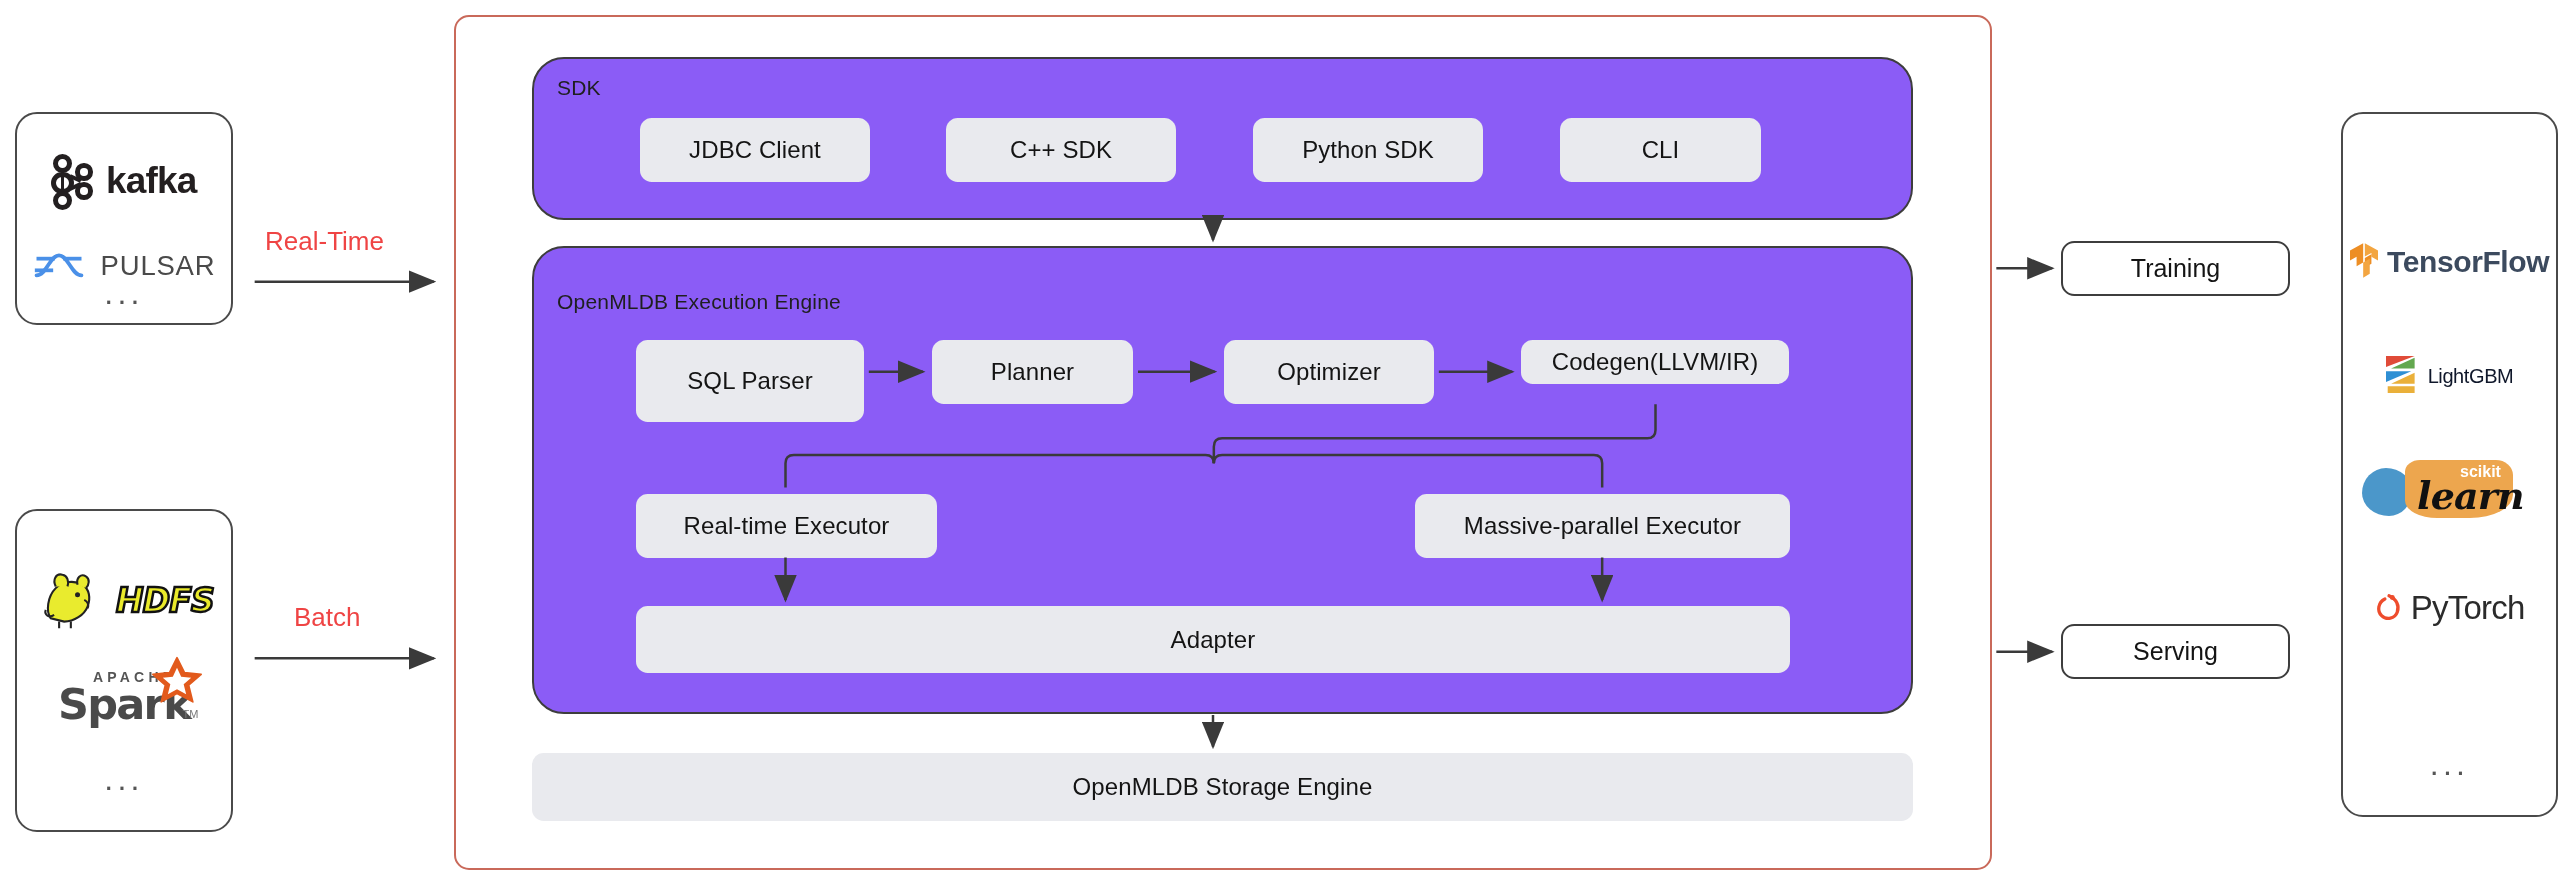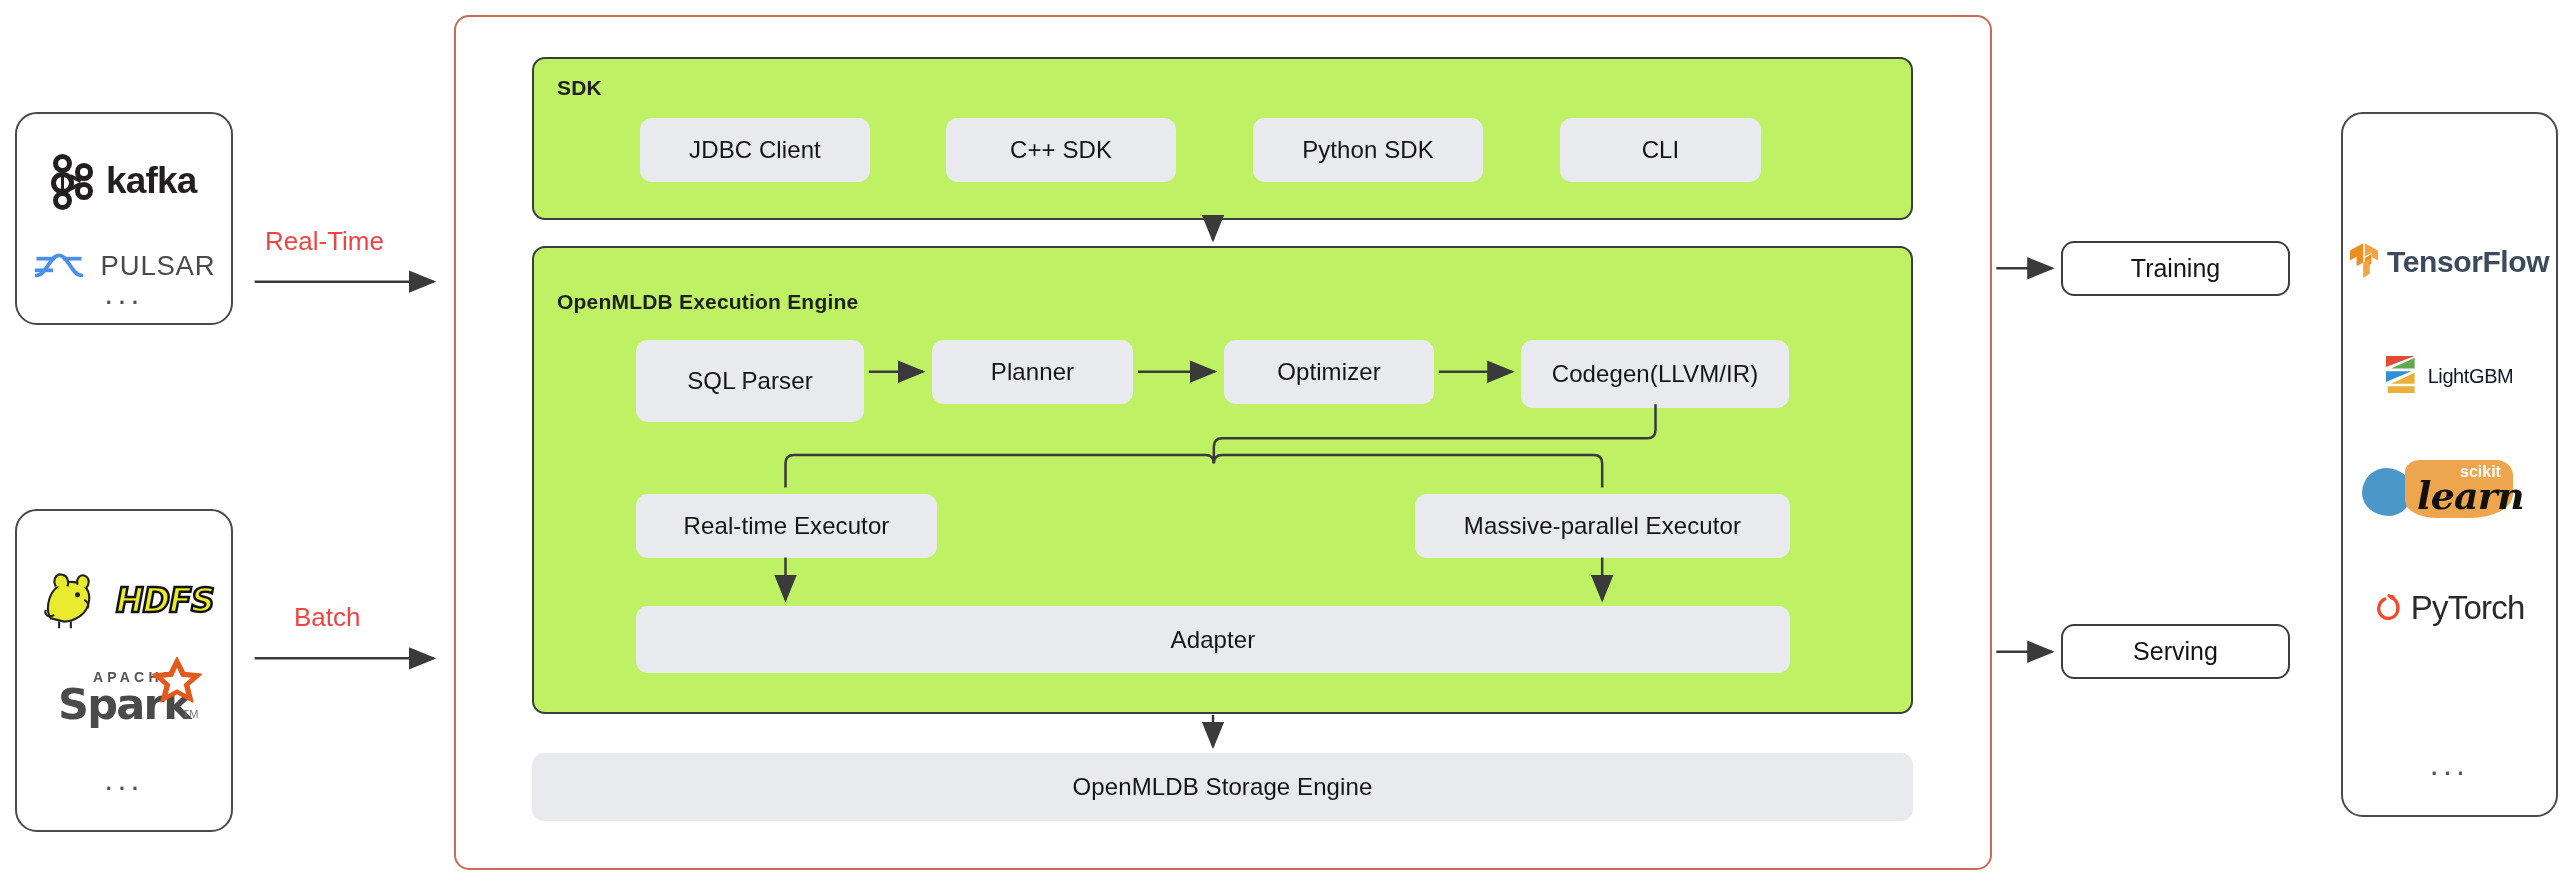--- a/index.html
+++ b/index.html
@@ -35,25 +35,24 @@
     height: 855px;
     border: 2.5px solid #c9695a;
     border-radius: 15px;
     box-sizing: border-box;
     background: #ffffff;
   }
 
   
   .panel {
     position: absolute;
-    background: #bef264;
+    background: #8b5cf6;
     border: 2.1px solid #3d3d3d;
-    border-radius: 13px;
-    box-sizing: border-box;
-    font-weight: bold;
+    border-radius: 32px;
+    box-sizing: border-box;
   }
   .panel-label {
     position: absolute;
     font-size: 21px;
     color: #1f1f1f;
     letter-spacing: 0.2px;
     white-space: nowrap;
   }
 
   
@@ -279,21 +278,21 @@
 <div class="gblock" style="left:1253px; top:118px; width:230px; height:64px;">Python SDK</div>
 <div class="gblock" style="left:1560px; top:118px; width:201px; height:64px;">CLI</div>
 
 <div class="panel" style="left:532px; top:246px; width:1381px; height:468px;">
   <div class="panel-label" style="left:23px; top:42px;">OpenMLDB Execution Engine</div>
 </div>
 
 <div class="gblock" style="left:636px; top:340px; width:228px; height:82px;">SQL Parser</div>
 <div class="gblock" style="left:932px; top:340px; width:201px; height:64px;">Planner</div>
 <div class="gblock" style="left:1224px; top:340px; width:210px; height:64px;">Optimizer</div>
-<div class="gblock" style="left:1521px; top:340px; width:268px; height:68px;">Codegen(LLVM/IR)</div>
+<div class="gblock" style="left:1521px; top:340px; width:268px; height:44px;">Codegen(LLVM/IR)</div>
 
 <div class="gblock" style="left:636px; top:494px; width:301px; height:64px;">Real-time Executor</div>
 <div class="gblock" style="left:1415px; top:494px; width:375px; height:64px;">Massive-parallel Executor</div>
 
 <div class="gblock" style="left:636px; top:606px; width:1154px; height:67px;">Adapter</div>
 
 <div class="gblock" style="left:532px; top:753px; width:1381px; height:68px;">OpenMLDB Storage Engine</div>
 
 <div class="pill" style="left:2061px; top:241px; width:229px; height:55px;">Training</div>
 <div class="pill" style="left:2061px; top:624px; width:229px; height:55px;">Serving</div>

